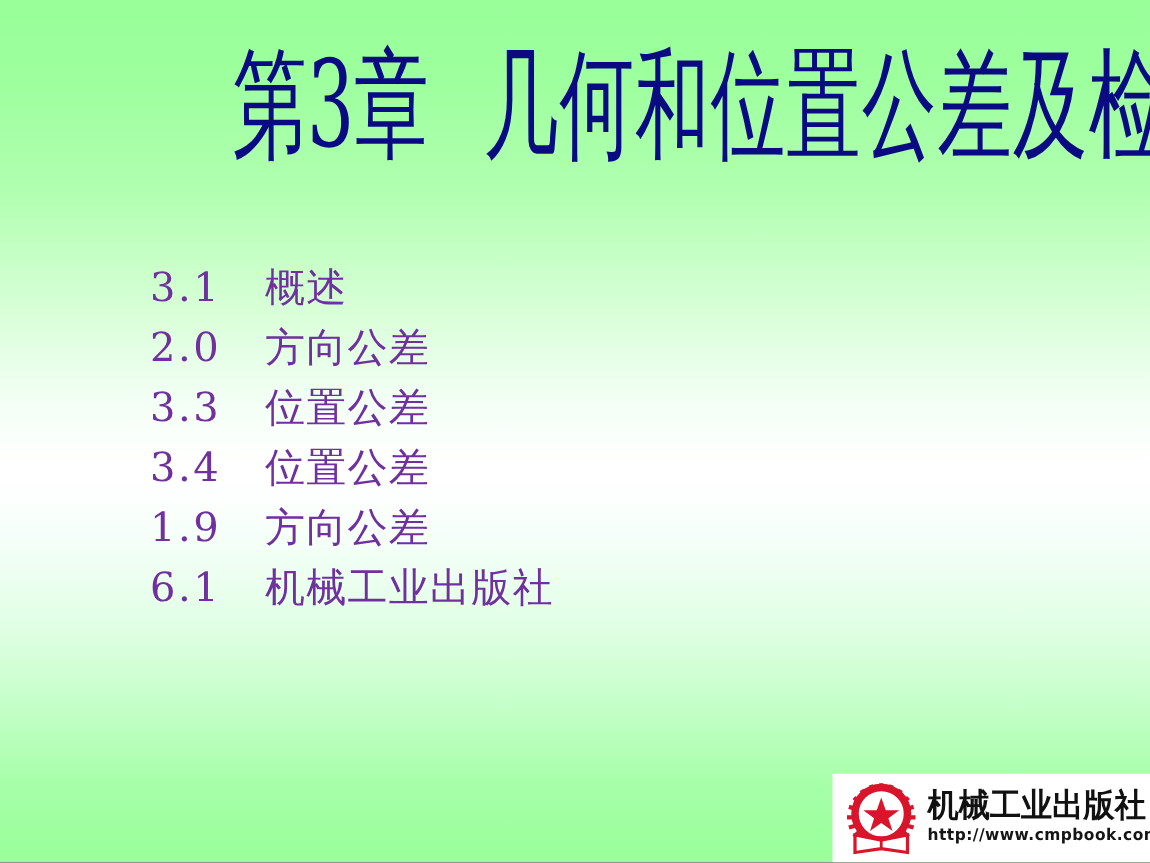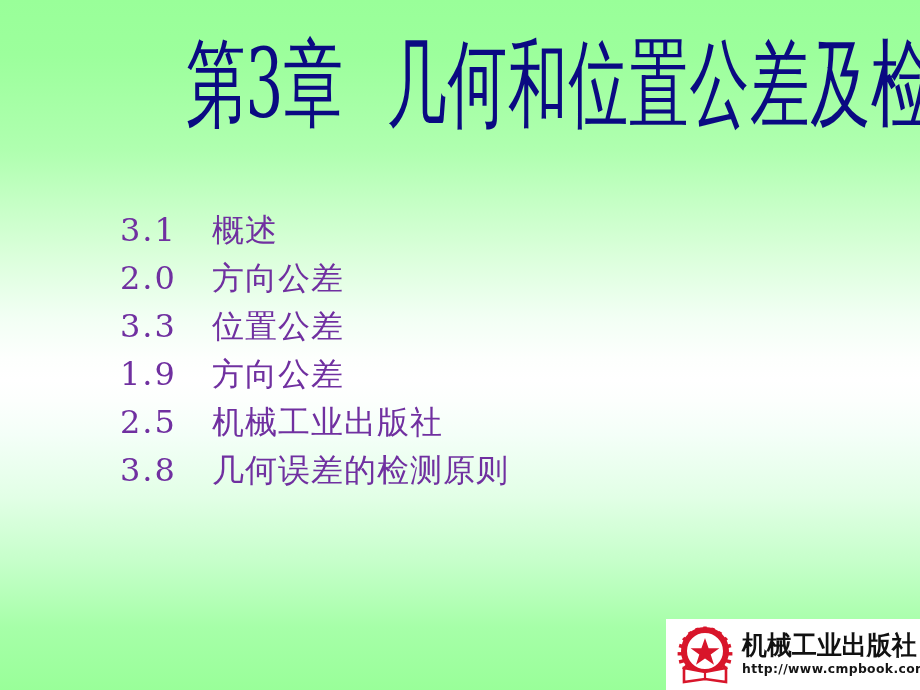--- a/index.html
+++ b/index.html
@@ -143,33 +143,33 @@
     </div>
 
     <div class="agenda-row">
       <span class="agenda-num">2.0</span><span class="agenda-label">方向公差</span>
     </div>
 
     <div class="agenda-row">
       <span class="agenda-num">3.3</span><span class="agenda-label">位置公差</span>
     </div>
 
+    <div class="agenda-row">
+      <span class="agenda-num">3.4</span><span class="agenda-label">位置公差</span>
+    </div>
 
     <div class="agenda-row">
       <span class="agenda-num">1.9</span><span class="agenda-label">方向公差</span>
     </div>
 
 
     <div class="agenda-row">
-      <span class="agenda-num">2.5</span><span class="agenda-label">机械工业出版社</span>
-    </div>
-
-    <div class="agenda-row">
-      <span class="agenda-num">3.8</span><span class="agenda-label">几何误差的检测原则</span>
-    </div>
+      <span class="agenda-num">6.1</span><span class="agenda-label">机械工业出版社</span>
+    </div>
+
 
   </div>
 
   <div id="logo-box">
 
     <div id="logo-emblem">
       <svg viewBox="0 0 66 64" xmlns="http://www.w3.org/2000/svg">
         <g stroke="#d8152a" fill="none">
 
           <circle cx="33" cy="28" r="21" stroke-width="6"></circle>

